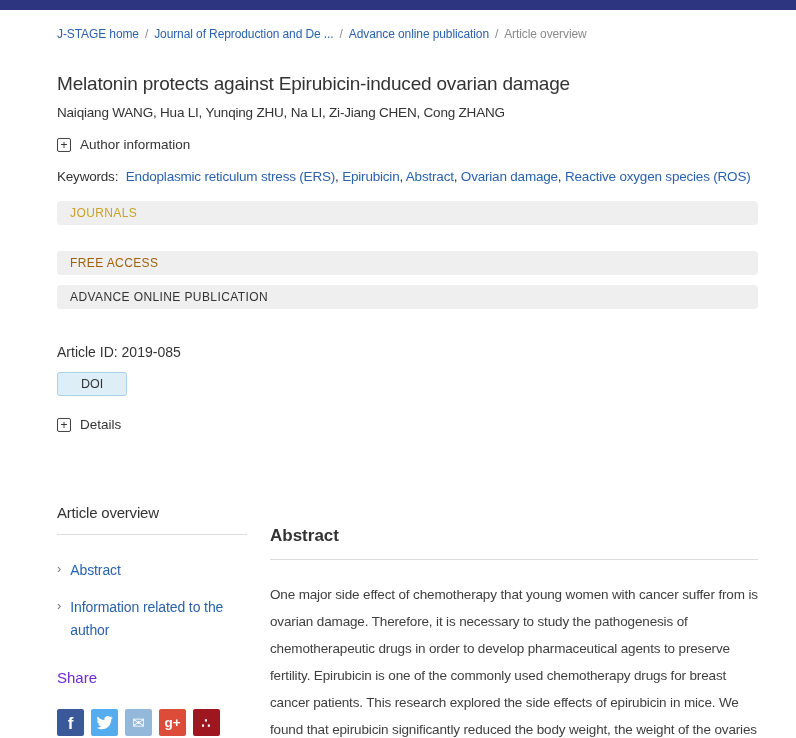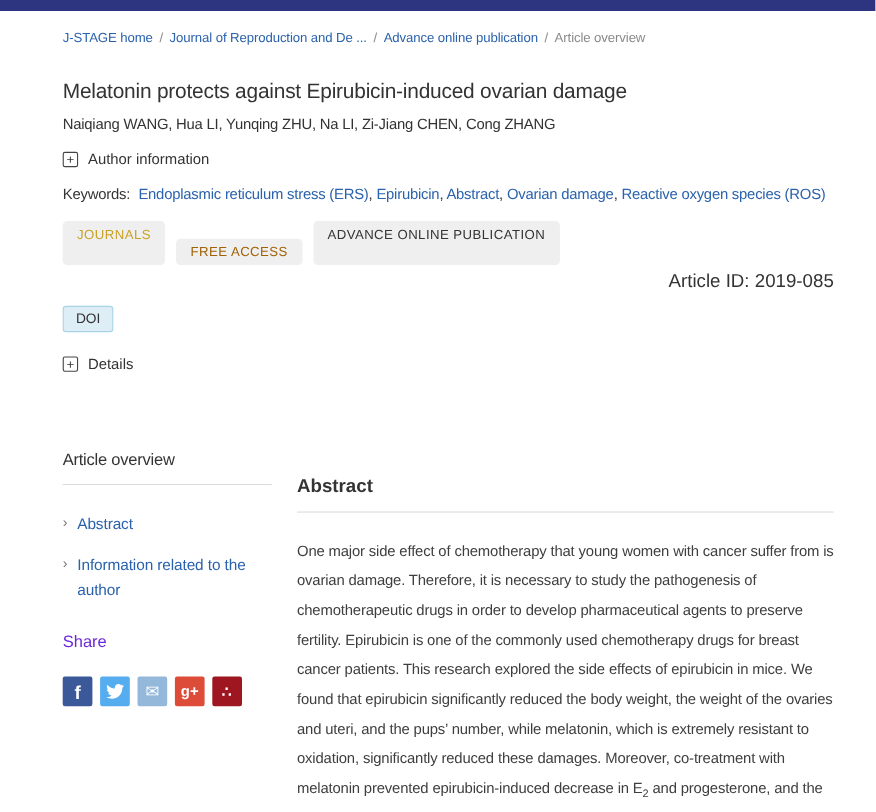--- a/index.html
+++ b/index.html
@@ -24,32 +24,32 @@
   .expander { margin-top: 17px; display: flex; align-items: center; gap: 9px; font-size: 13.5px; color: #333; cursor: pointer; width: fit-content; }
   .plus-box { width: 14px; height: 14px; border: 1px solid #444; border-radius: 2px;
               display: flex; align-items: center; justify-content: center;
               font-size: 12px; line-height: 1; color: #333; flex: none; }
 
   .keywords { margin-top: 17px; font-size: 13.5px; letter-spacing: -0.2px; }
   .kw-label { color: #333; margin-right: 4px; }
   .kw-link { color: #2a62ad; cursor: pointer; }
   .kw-sep { color: #333; }
 
-  .badges { margin-top: 17px; display: flex; gap: 10px; }
+  .badges { margin-top: 17px; display: flex; gap: 10px; flex-direction: column; }
   .badge { background: #efefef; border-radius: 4px; padding: 5px 13px; font-size: 12px;
            letter-spacing: 0.4px; white-space: nowrap; }
   .badge-journals { color: #c9a227; }
   .badge-free { color: #a16207; margin-top: 16px; }
   .badge-aop { color: #333333; }
 
-  .article-id { margin-top: 5px; font-size: 17px; text-align: right; }
+  .article-id { margin-top: 35px; font-size: 14px; }
 
   .doi-row { margin-top: 12px; display: flex; align-items: center; gap: 13px; }
   .doi-btn { background: #ddeef6; border: 1px solid #a8d3e6; border-radius: 3px;
-             padding: 4px 11px; font-size: 12.5px; color: #333; }
+             padding: 4px 23px; font-size: 12.5px; color: #333; }
   .doi-link { color: #2a62ad; font-size: 13.5px; cursor: pointer; letter-spacing: -0.2px; }
 
   .details-row { margin-top: 21px; }
 
   
   .columns { display: flex; margin-top: 72px; align-items: flex-start; }
   .sidebar { width: 190px; flex: none; }
   .side-heading { font-size: 15px; color: #333; letter-spacing: -0.2px; }
   .side-divider { border: none; border-top: 1px solid #dcdcdc; margin-top: 13px; }
   .side-nav { margin-top: 24px; }

